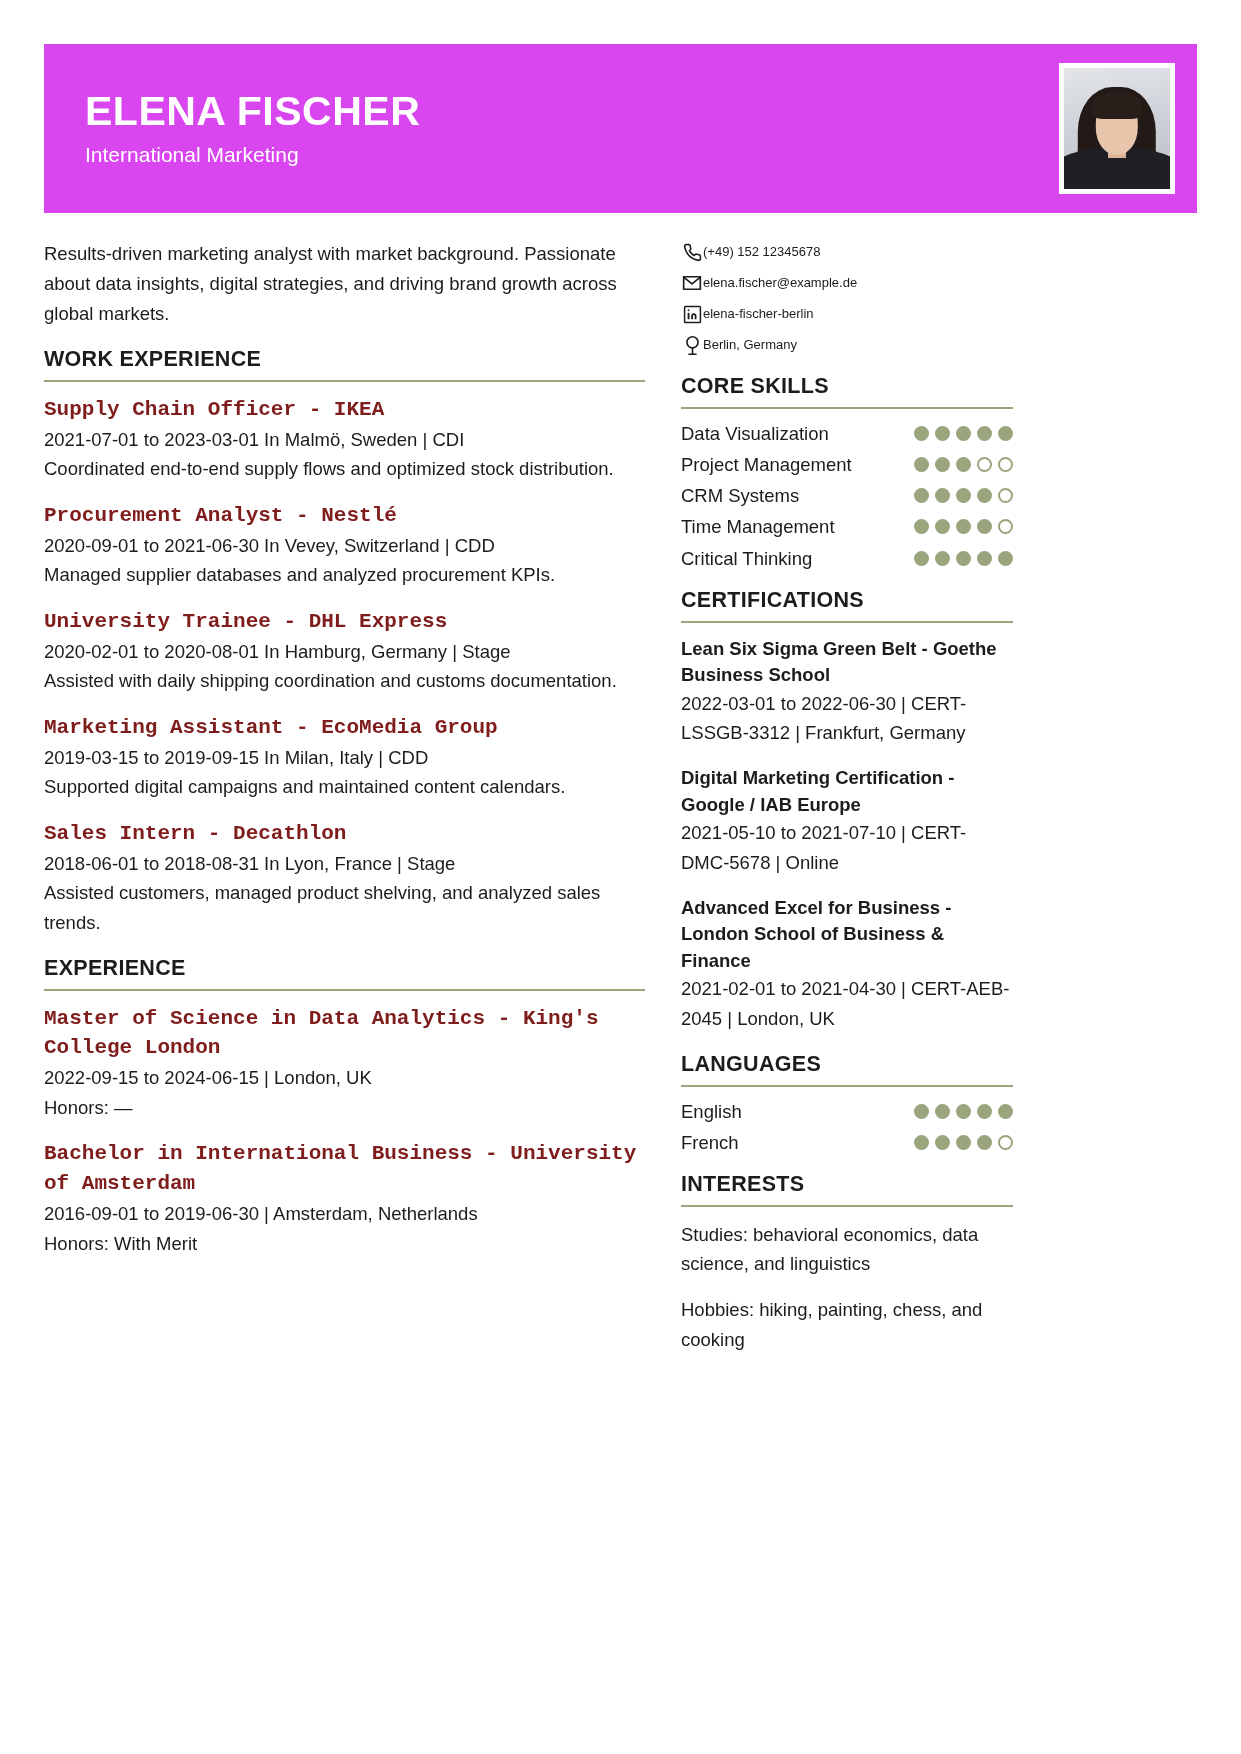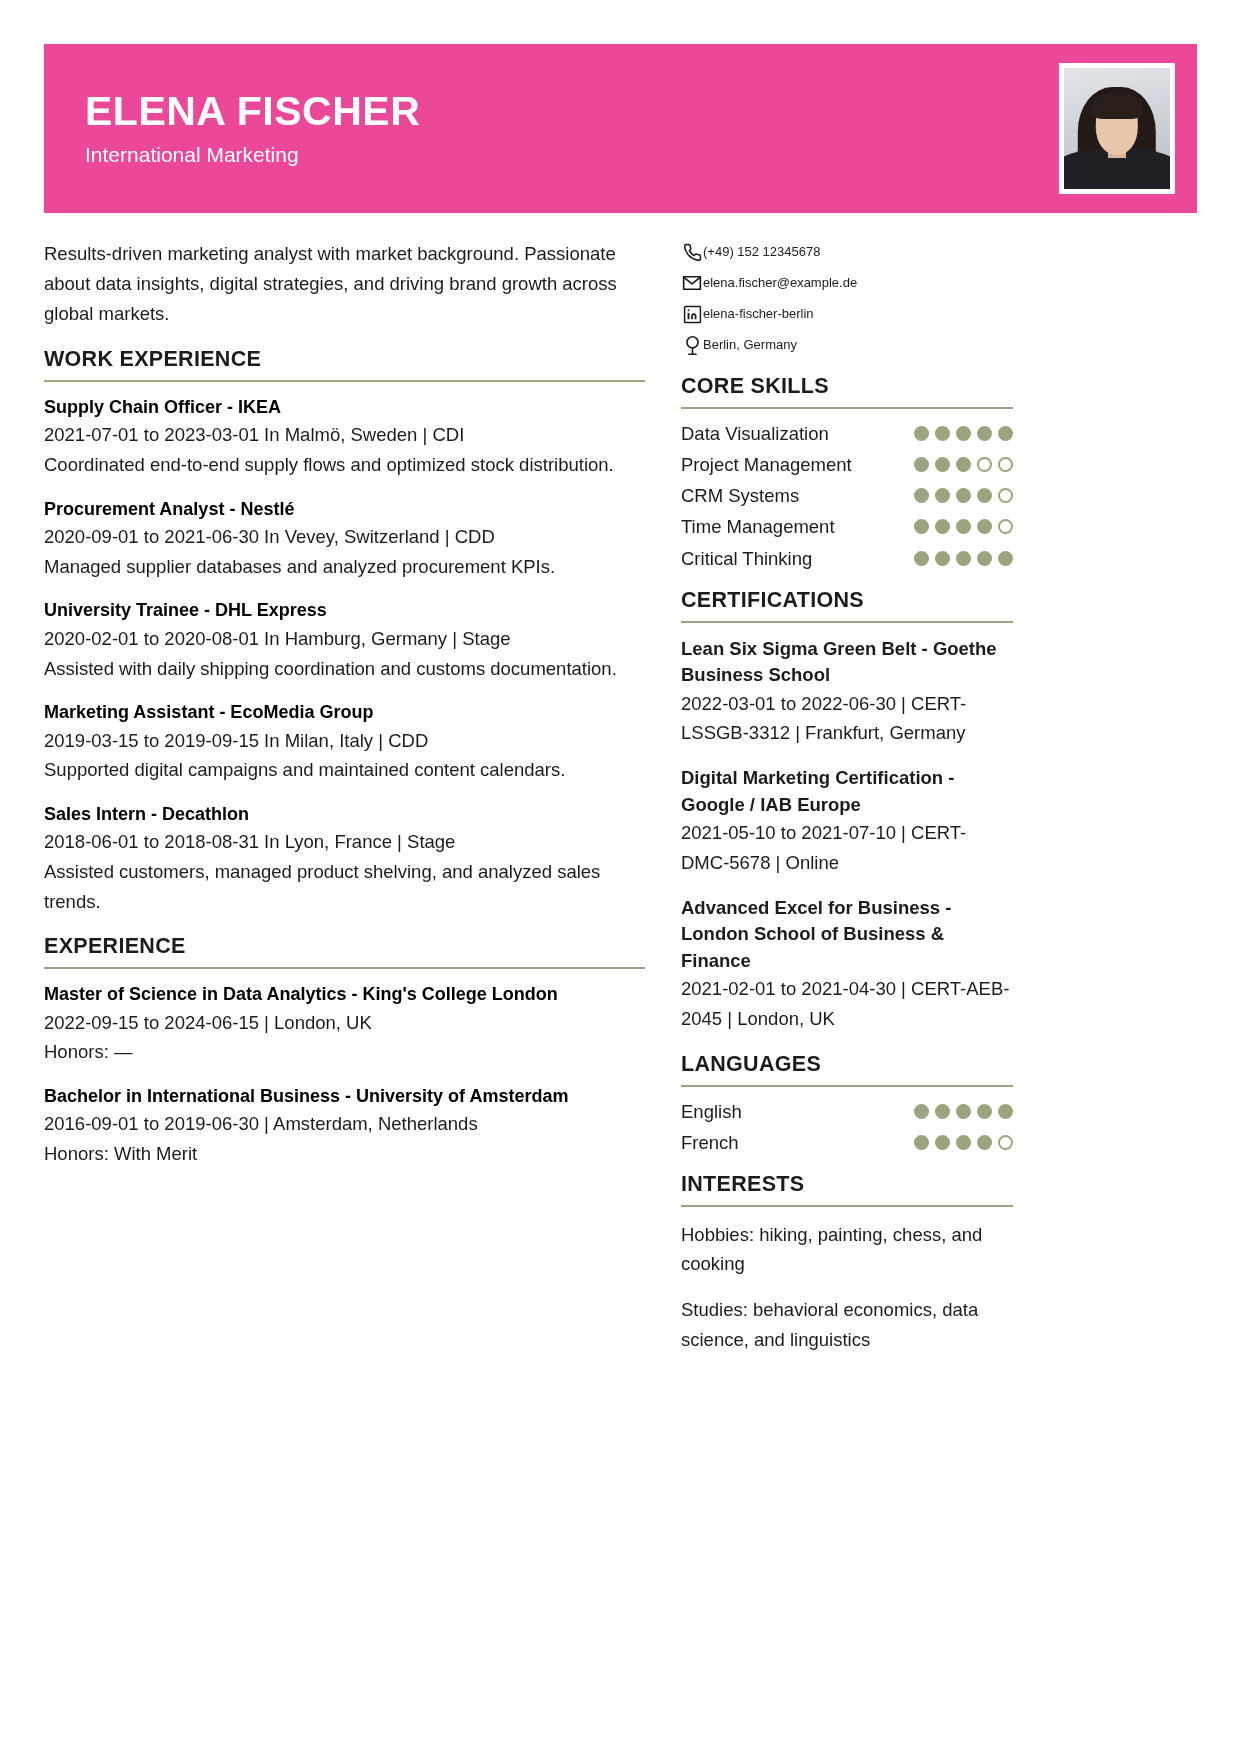--- a/index.html
+++ b/index.html
@@ -15,21 +15,21 @@
     width: 1241px;
     height: 1754px;
     background: #ffffff;
     padding: 0;
   }
 
   
   .header {
     margin: 44px 44px 0 44px;
     height: 169px;
-    background: #ec4899;
+    background: #d946ef;
     position: relative;
     display: flex;
     align-items: center;
   }
   .header-text { padding-left: 41px; }
   .name {
     font-size: 41px;
     font-weight: bold;
     color: #ffffff;
     letter-spacing: 0.5px;
@@ -123,24 +123,25 @@
     margin-bottom: 13px;
   }
   .summary {
     font-size: 18.5px;
     line-height: 1.62;
     color: #1c1c1c;
   }
 
   .entry { margin-bottom: 17px; }
   .entry-title {
-    font-size: 18px;
+    font-size: 21px;
     font-weight: bold;
     line-height: 1.42;
-    color: #000000;
+    color: #7f1d1d;
+    font-family: Liberation Mono, monospace;
   }
   .entry-meta {
     font-size: 18.5px;
     line-height: 1.6;
     color: #1c1c1c;
   }
   .entry-desc {
     font-size: 18.5px;
     line-height: 1.6;
     color: #1c1c1c;
@@ -413,18 +414,18 @@
               <span class="dot filled"></span>
               <span class="dot filled"></span>
               <span class="dot"></span>
             </span>
         </div>
       </div>
 
       <div class="section-title">INTERESTS</div>
       <div class="rule"></div>
 
+      <div class="interest-para">Studies: behavioral economics, data science, and linguistics</div>
       <div class="interest-para">Hobbies: hiking, painting, chess, and cooking</div>
-      <div class="interest-para">Studies: behavioral economics, data science, and linguistics</div>
 
     </div>
   </div>
 </div>
 
 </body></html>

